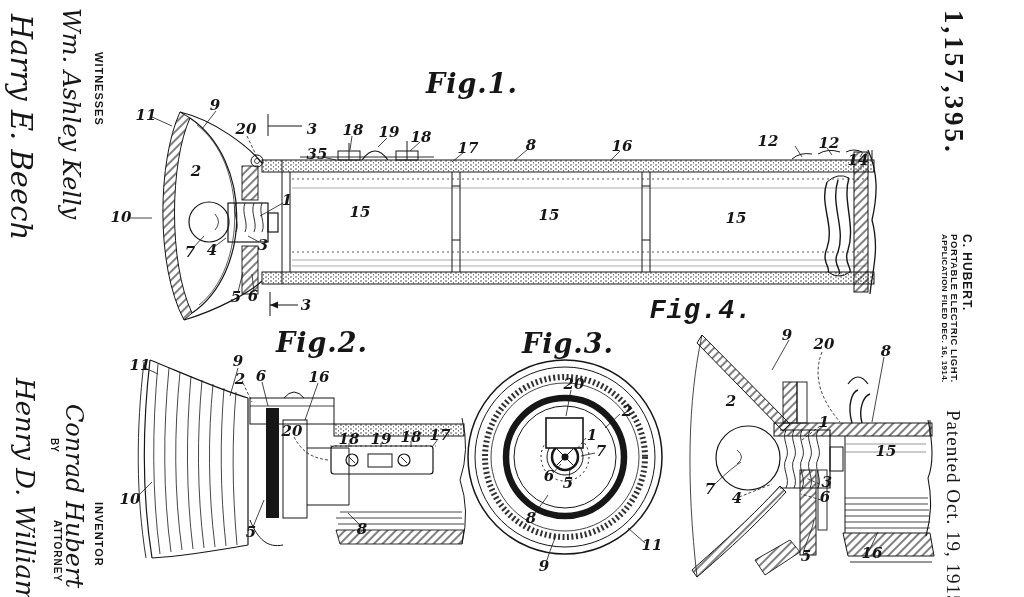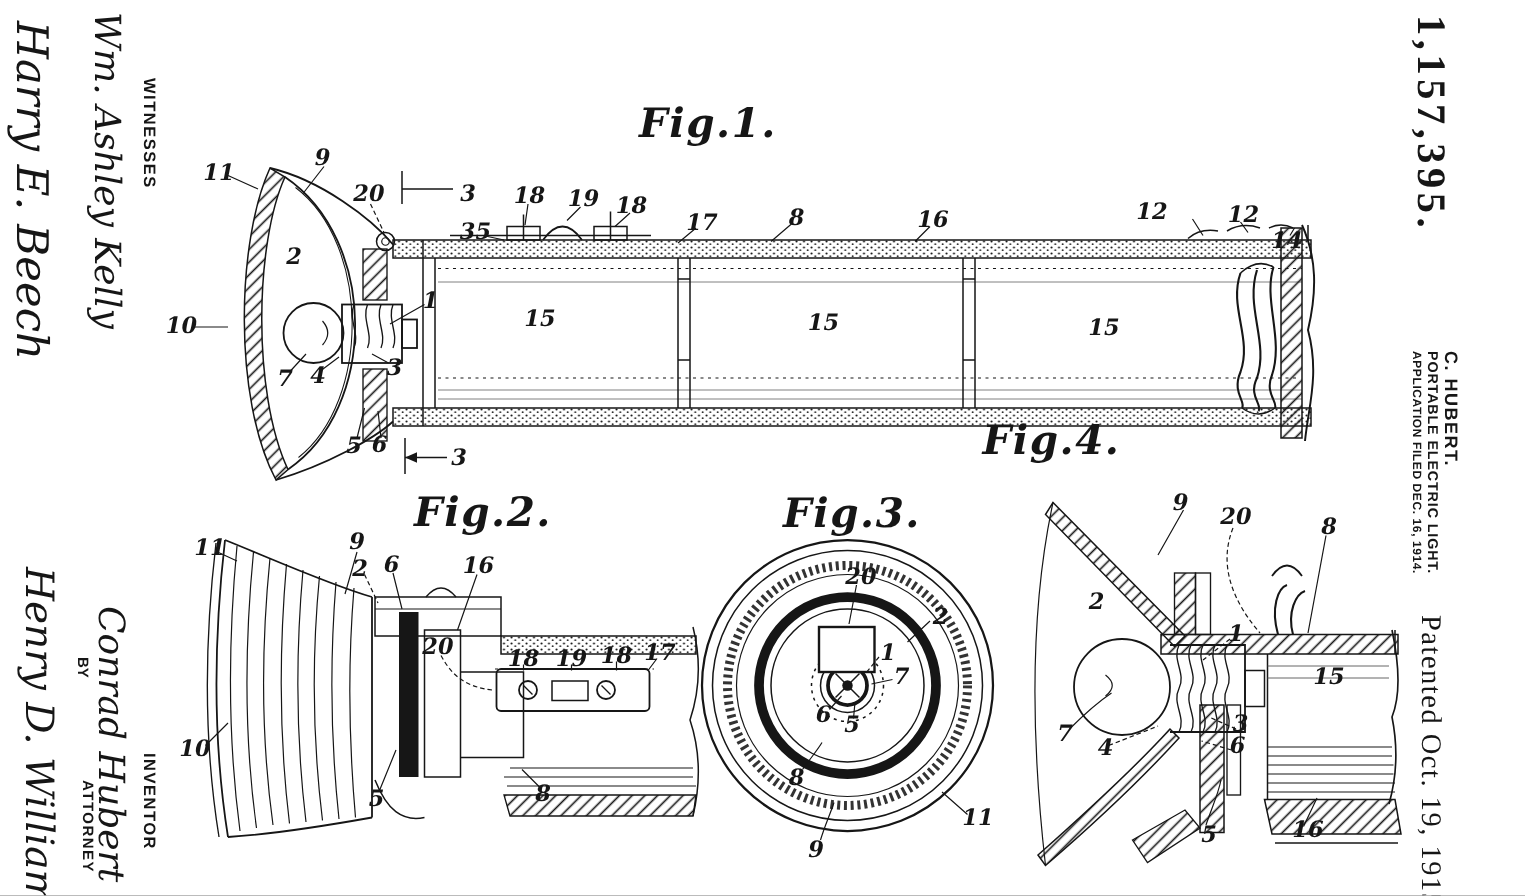--- a/index.html
+++ b/index.html
@@ -238,21 +238,21 @@
       <div class="fig-caption" style="left: 568px; top: 343px;">Fig.3.</div>
       <div class="ref-num" style="left: 574px; top: 384px;">20</div>
       <div class="ref-num" style="left: 627px; top: 411px;">2</div>
       <div class="ref-num" style="left: 592px; top: 435px;">1</div>
       <div class="ref-num" style="left: 601px; top: 451px;">7</div>
       <div class="ref-num" style="left: 549px; top: 476px;">6</div>
       <div class="ref-num" style="left: 568px; top: 483px;">5</div>
       <div class="ref-num" style="left: 531px; top: 518px;">8</div>
       <div class="ref-num" style="left: 544px; top: 566px;">9</div>
       <div class="ref-num" style="left: 652px; top: 545px;">11</div>
-      <div class="fig-caption" style="left: 701px; top: 294px;">Fig.4.</div>
+      <div class="fig-caption" style="left: 701px; top: 311px; font-family: Liberation Mono, monospace;">Fig.4.</div>
       <div class="ref-num" style="left: 787px; top: 335px;">9</div>
       <div class="ref-num" style="left: 824px; top: 344px;">20</div>
       <div class="ref-num" style="left: 886px; top: 351px;">8</div>
       <div class="ref-num" style="left: 731px; top: 401px;">2</div>
       <div class="ref-num" style="left: 824px; top: 422px;">1</div>
       <div class="ref-num" style="left: 886px; top: 451px;">15</div>
       <div class="ref-num" style="left: 710px; top: 489px;">7</div>
       <div class="ref-num" style="left: 737px; top: 498px;">4</div>
       <div class="ref-num" style="left: 827px; top: 482px;">3</div>
       <div class="ref-num" style="left: 825px; top: 497px;">6</div>

